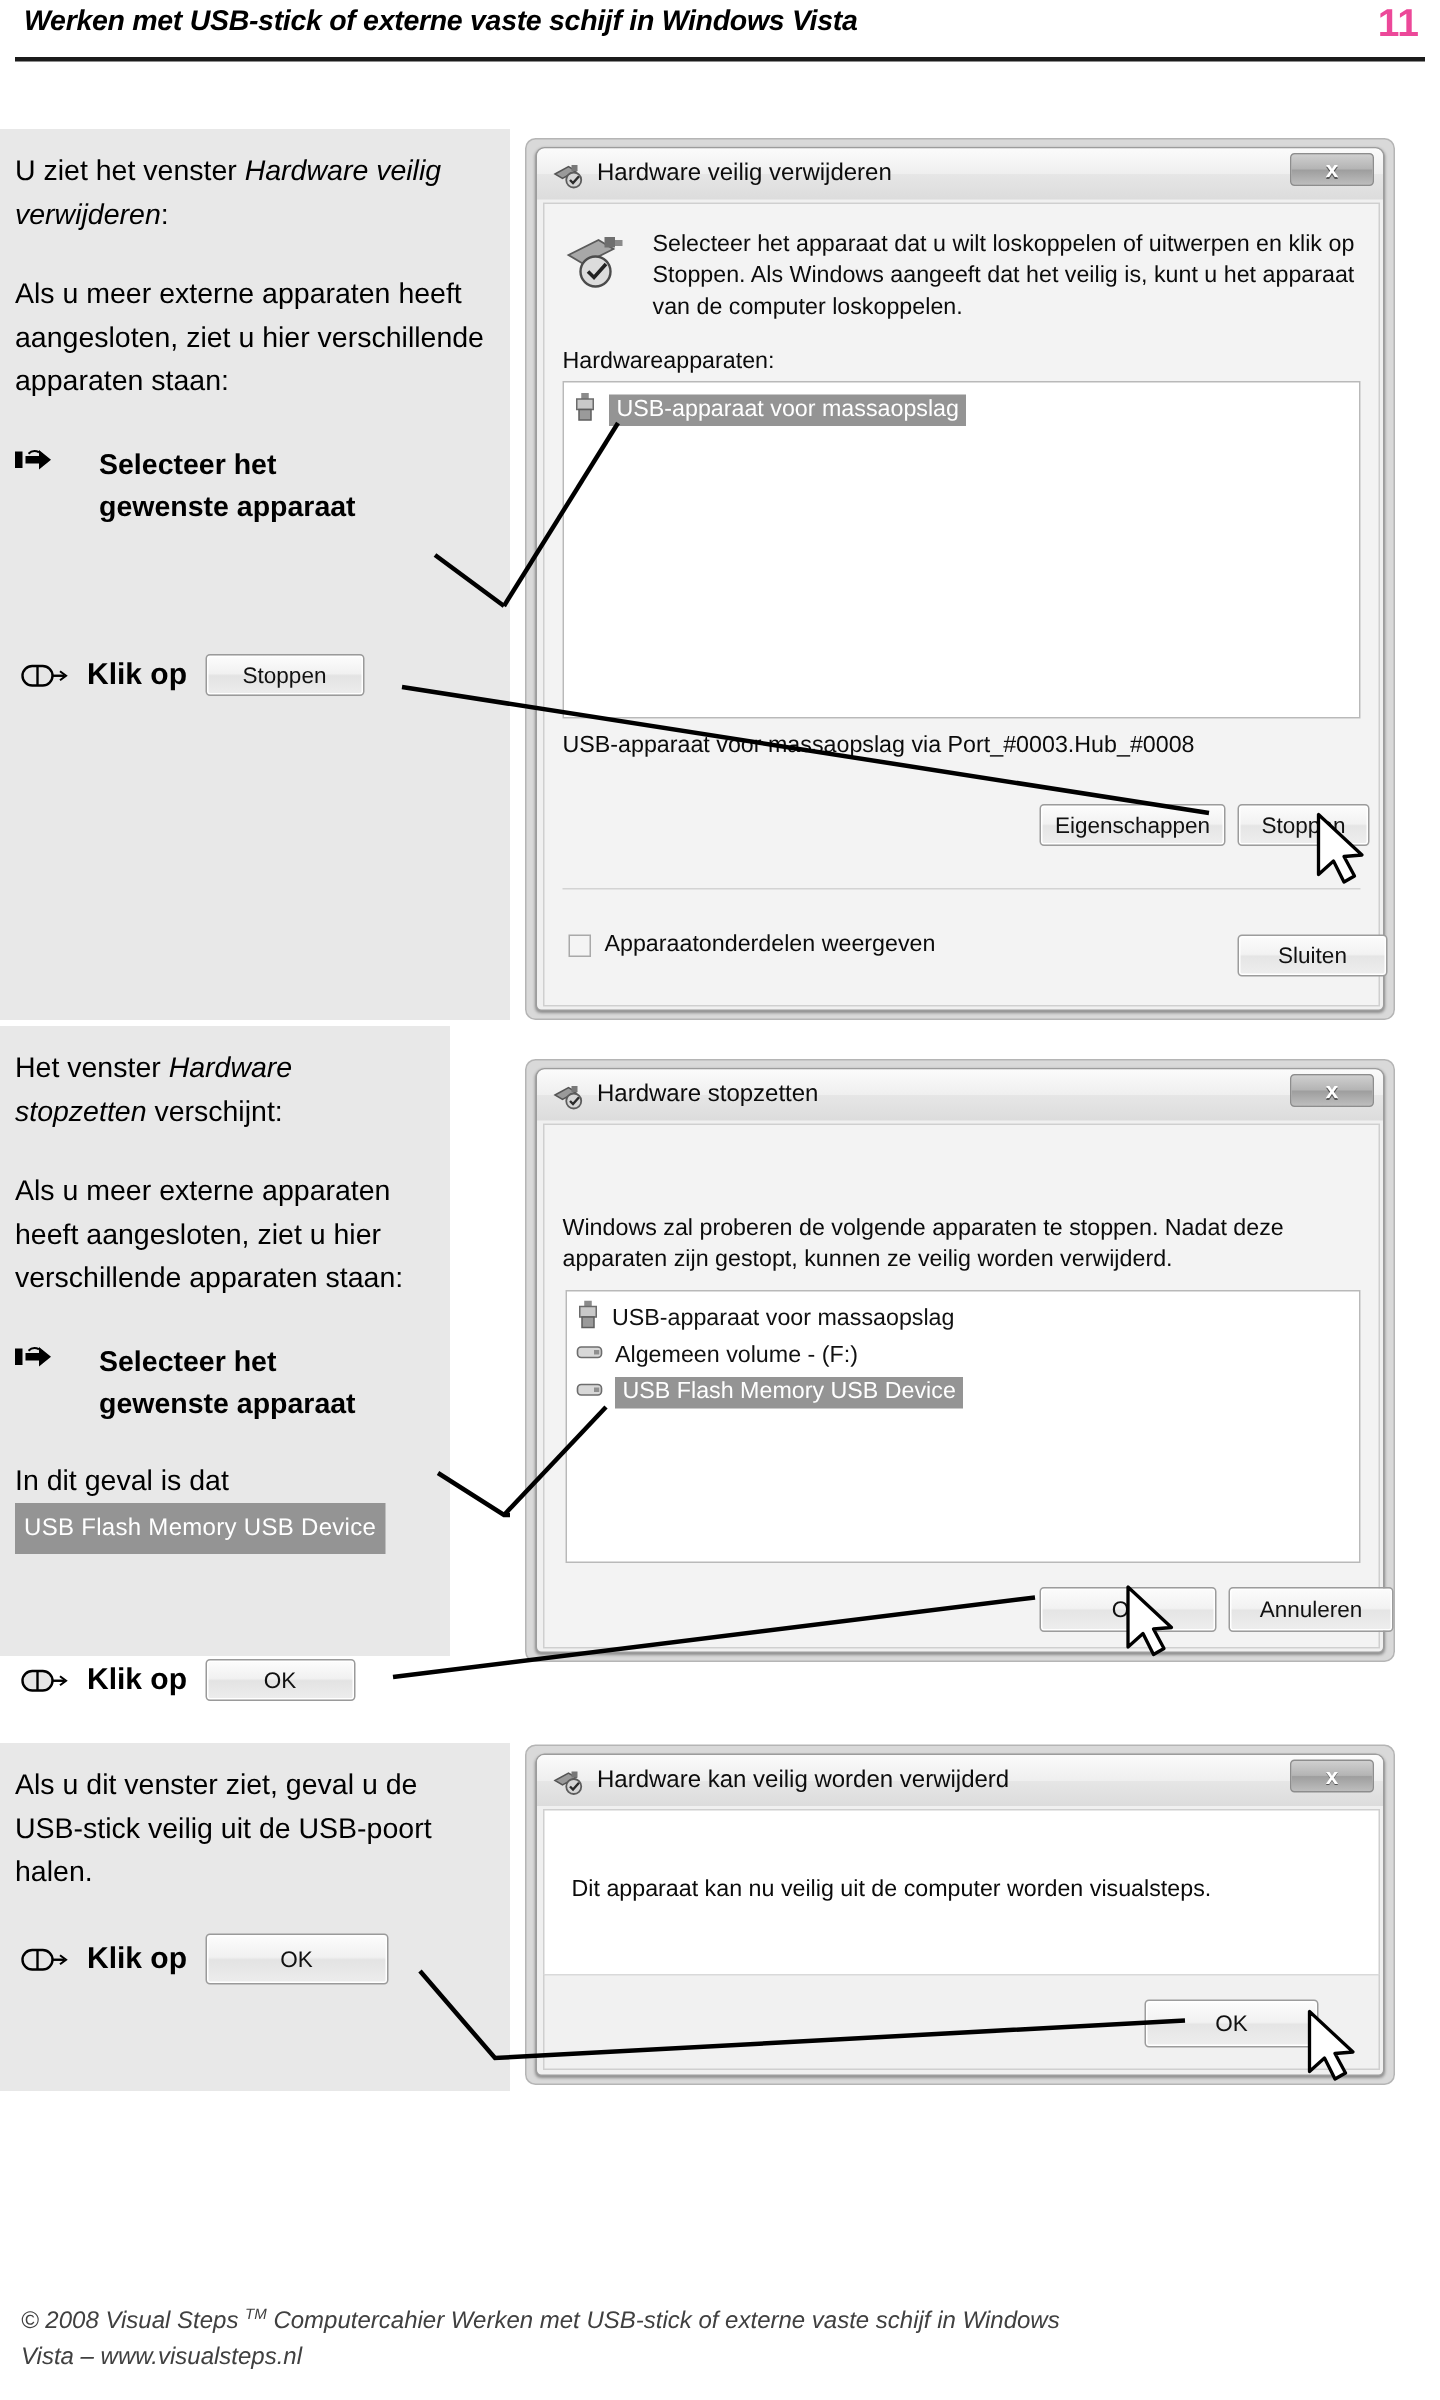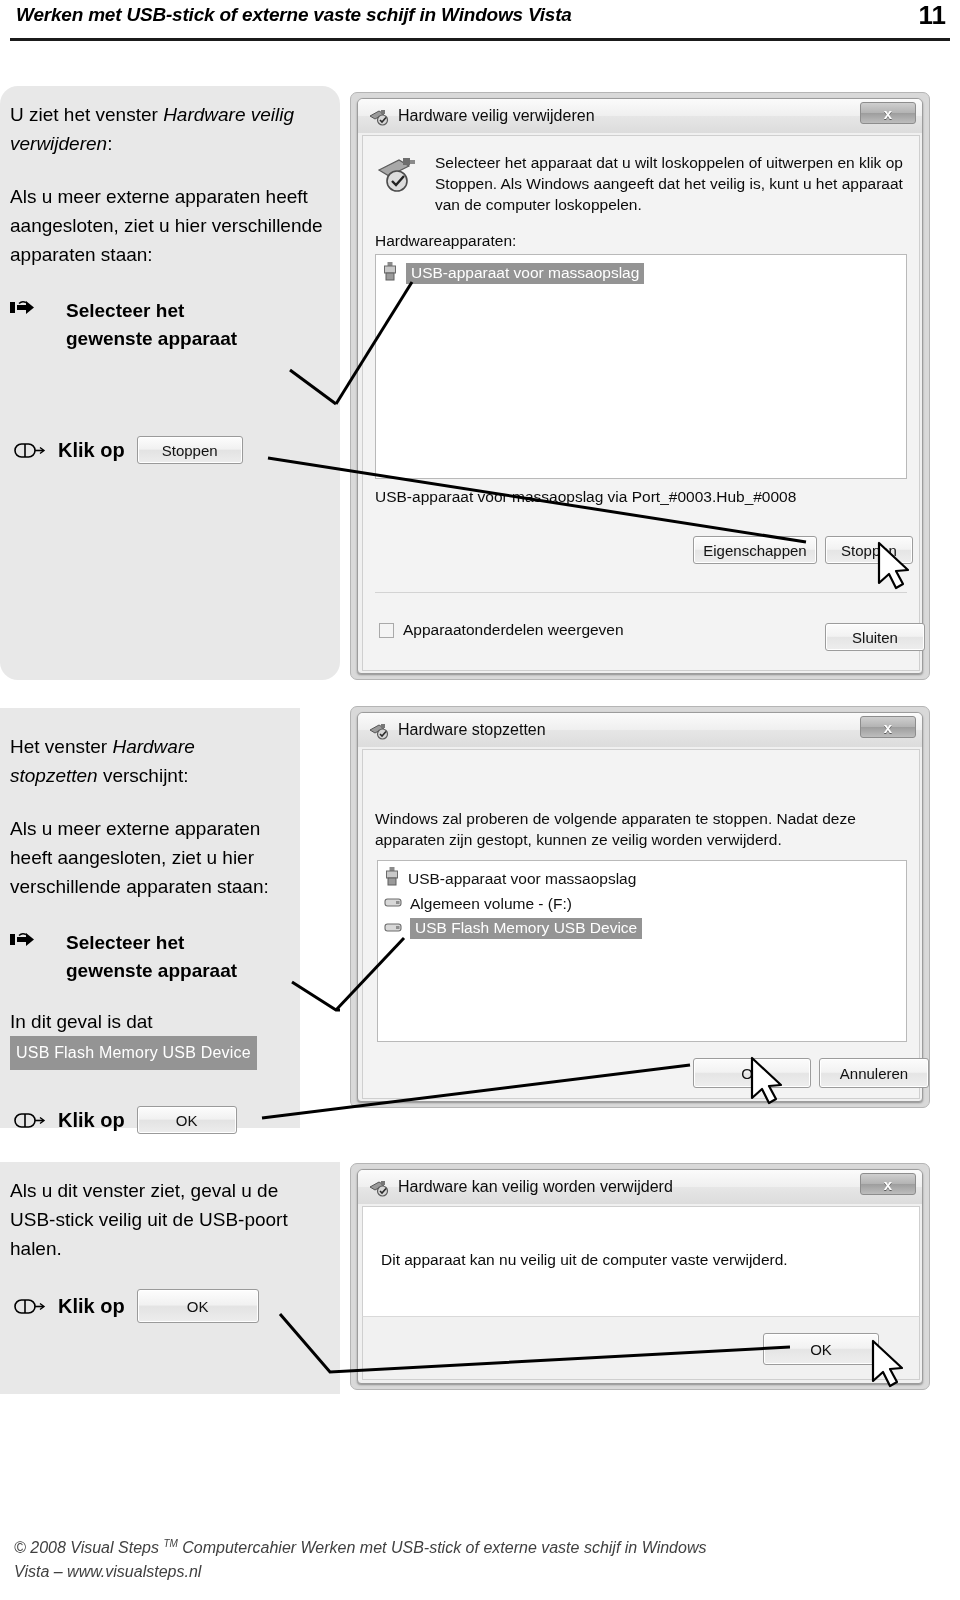--- a/index.html
+++ b/index.html
@@ -15,21 +15,21 @@
   .header {
     position: absolute; left: 0; top: 0; width: 960px; height: 44px;
   }
   .header-title {
     position: absolute; left: 16px; top: 4px;
     font-style: italic; font-weight: bold; font-size: 19px; color: #000;
     letter-spacing: -0.2px;
   }
   .header-page {
     position: absolute; right: 14px; top: 0px;
-    font-weight: bold; font-size: 26px; color: #000000;
+    font-weight: bold; font-size: 26px; color: #ec4899;
   }
   .header-rule {
     position: absolute; left: 10px; top: 38px; width: 940px; height: 3px;
     background: #1b1b1b;
   }
 
   
   .txtcol {
     position: absolute;
     background: #e8e8e8;
@@ -145,21 +145,21 @@
 <body>
 
 <div class="page">
 
   <div class="header">
     <div class="header-title">Werken met USB-stick of externe vaste schijf in Windows Vista</div>
     <div class="header-page">11</div>
     <div class="header-rule"></div>
   </div>
 
-  <div class="txtcol" style="left:0; top:86px; width:340px; height:594px; padding:14px 14px 0 10px;border-radius:18px;">
+  <div class="txtcol" style="left:0; top:86px; width:340px; height:594px; padding:14px 14px 0 10px;">
     <p class="para"><span>U ziet het venster </span><em>Hardware veilig verwijderen</em><span>:</span></p>
     <div class="gap"></div>
     <p class="para">Als u meer externe apparaten heeft aangesloten, ziet u hier verschillende apparaten staan:</p>
     <div class="gap"></div>
     <div class="step">
       <span class="glyph">
         <svg width="34" height="20" viewBox="0 0 34 20">
           <rect x="0" y="4" width="5" height="11" fill="#000"></rect>
           <path d="M7 7 L16 7 L16 3 L24 9.5 L16 16 L16 12 L7 12 Z" fill="#000"></path>
           <path d="M9 5.5 q3 -3 7 -1" stroke="#000" stroke-width="1.4" fill="none"></path>
@@ -237,21 +237,21 @@
         <div class="hr" style="left:12px; top:456px; width:532px;"></div>
 
         <div class="chk" style="left:16px; top:487px;"></div>
         <div style="position:absolute; left:40px; top:485px; font-size:15.5px;">Apparaatonderdelen weergeven</div>
 
         <div class="dbtn" style="left:450px; top:487px; width:100px; height:28px;margin-left:12px;">Sluiten</div>
       </div>
     </div>
   </div>
 
-  <div class="txtcol" style="left:0; top:708px; width:300px; height:420px; padding:24px 14px 0 10px;">
+  <div class="txtcol" style="left:0; top:684px; width:300px; height:420px; padding:14px 14px 0 10px;">
     <p class="para"><span>Het venster </span><em>Hardware stopzetten</em><span> verschijnt:</span></p>
     <div class="gap"></div>
     <p class="para">Als u meer externe apparaten heeft aangesloten, ziet u hier verschillende apparaten staan:</p>
     <div class="gap"></div>
     <div class="step">
       <span class="glyph">
         <svg width="34" height="20" viewBox="0 0 34 20">
           <rect x="0" y="4" width="5" height="11" fill="#000"></rect>
           <path d="M7 7 L16 7 L16 3 L24 9.5 L16 16 L16 12 L7 12 Z" fill="#000"></path>
           <path d="M9 5.5 q3 -3 7 -1" stroke="#000" stroke-width="1.4" fill="none"></path>
@@ -364,21 +364,21 @@
             <rect x="13" y="4" width="4" height="4" fill="#777"></rect>
             <circle cx="14.5" cy="14" r="5" fill="#d6d6d6" stroke="#5c5c5c" stroke-width="1.2"></circle>
             <path d="M12 14 l2 2 l4 -4.5" stroke="#2b2b2b" stroke-width="1.6" fill="none"></path>
           </svg>
         </span>
         <span class="title-txt">Hardware kan veilig worden verwijderd</span>
         <span class="closebtn">x</span>
       </div>
 
       <div class="dlg-body dlg-white" style="position:absolute; left:4px; top:36px; width:558px; height:110px; border:1px solid #cfcfcf; border-bottom:none;">
-        <div style="position:absolute; left:18px; top:44px; font-size:15.5px;">Dit apparaat kan nu veilig uit de computer vaste verwijderd.</div>
+        <div style="position:absolute; left:18px; top:44px; font-size:15.5px;">Dit apparaat kan nu veilig uit de computer worden visualsteps.</div>
       </div>
 
       <div class="dlg-body" style="position:absolute; left:4px; top:146px; width:558px; height:64px; background:#f1f1f1; border:1px solid #cfcfcf; border-top:1px solid #d9d9d9;">
         <div class="dbtn" style="left:400px; top:16px; width:116px; height:32px;">OK</div>
       </div>
     </div>
   </div>
 
   <svg class="leaders">
 

